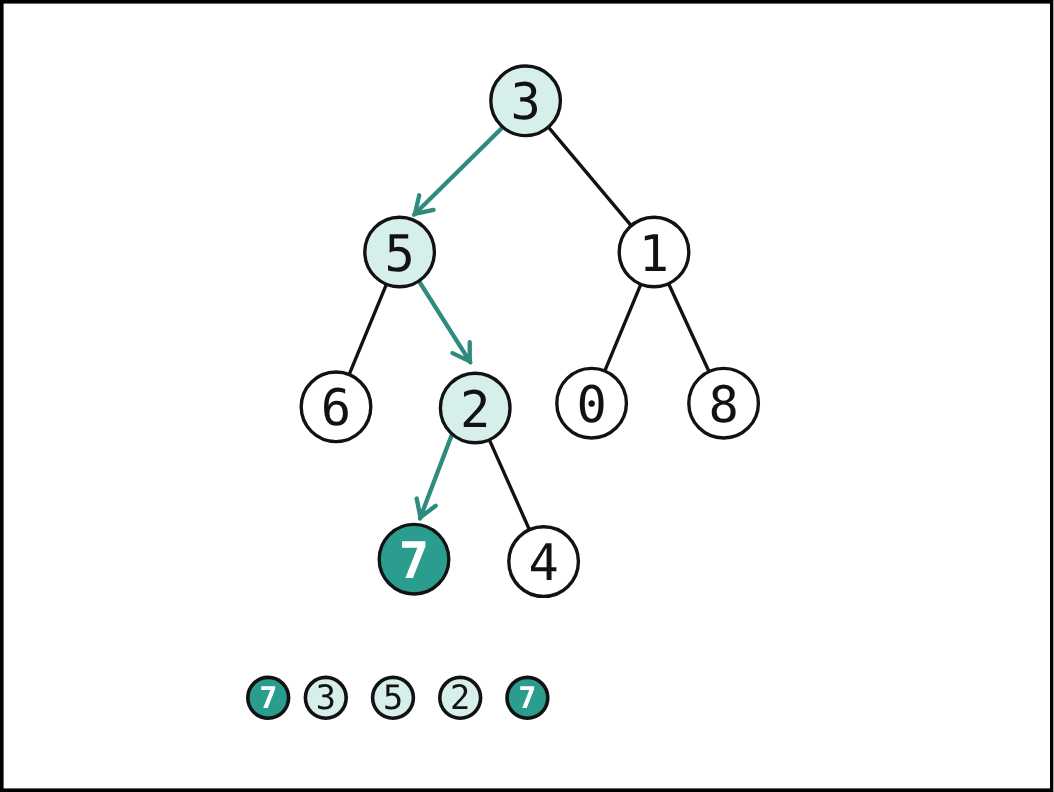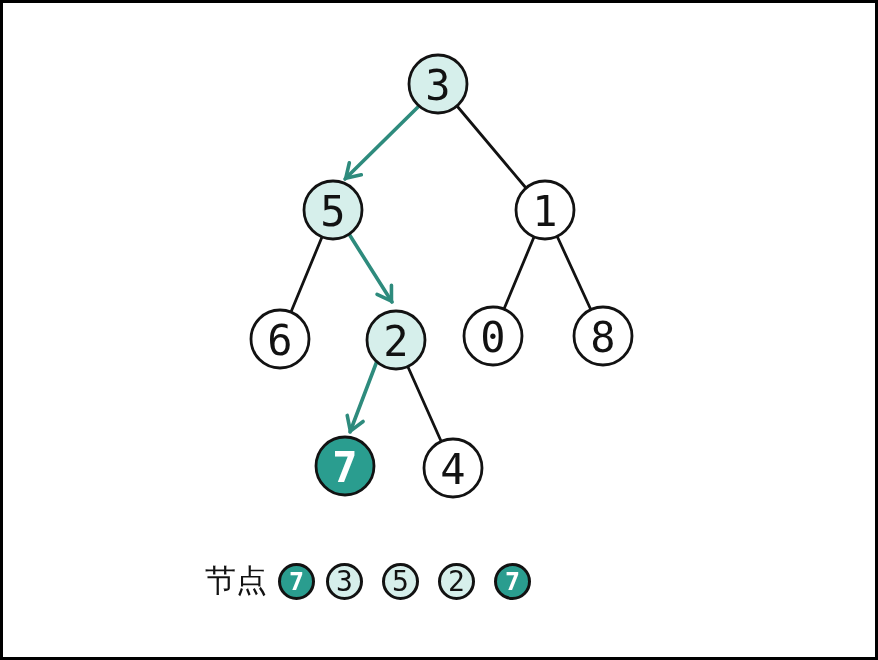--- a/index.html
+++ b/index.html
@@ -113,21 +113,20 @@
       <circle class="node" cx="342" cy="463" r="29" fill="#2a9d8f"></circle>
       <text class="node-label white" x="342" y="464" dominant-baseline="central">7</text>
     </g>
     <g>
       <circle class="node plain" cx="450" cy="465" r="29"></circle>
       <text class="node-label" x="450" y="466" dominant-baseline="central">4</text>
     </g>
   </svg>
 
   <div class="caption">
-    <span class="txt caption-prefix">节点</span>
     <span class="badge dark target">7</span>
     <span class="anc-group">
       <span class="badge light">3</span>
       <span class="badge light">5</span>
       <span class="badge light">2</span>
       <span class="badge dark">7</span>
     </span>
   </div>
 
 </div>

